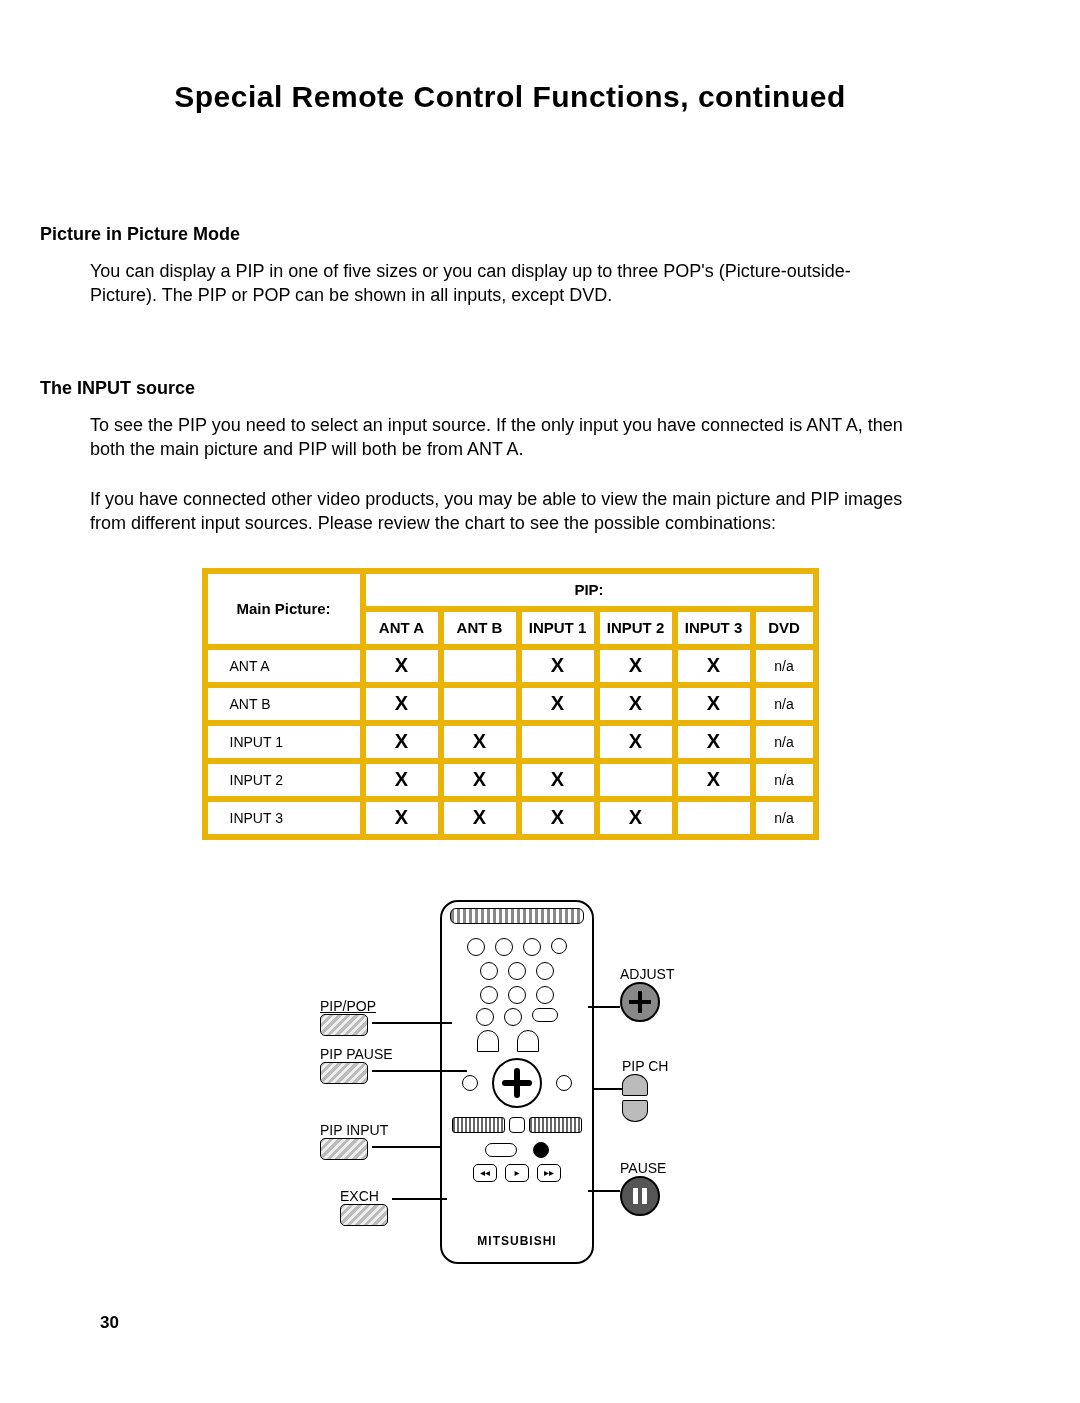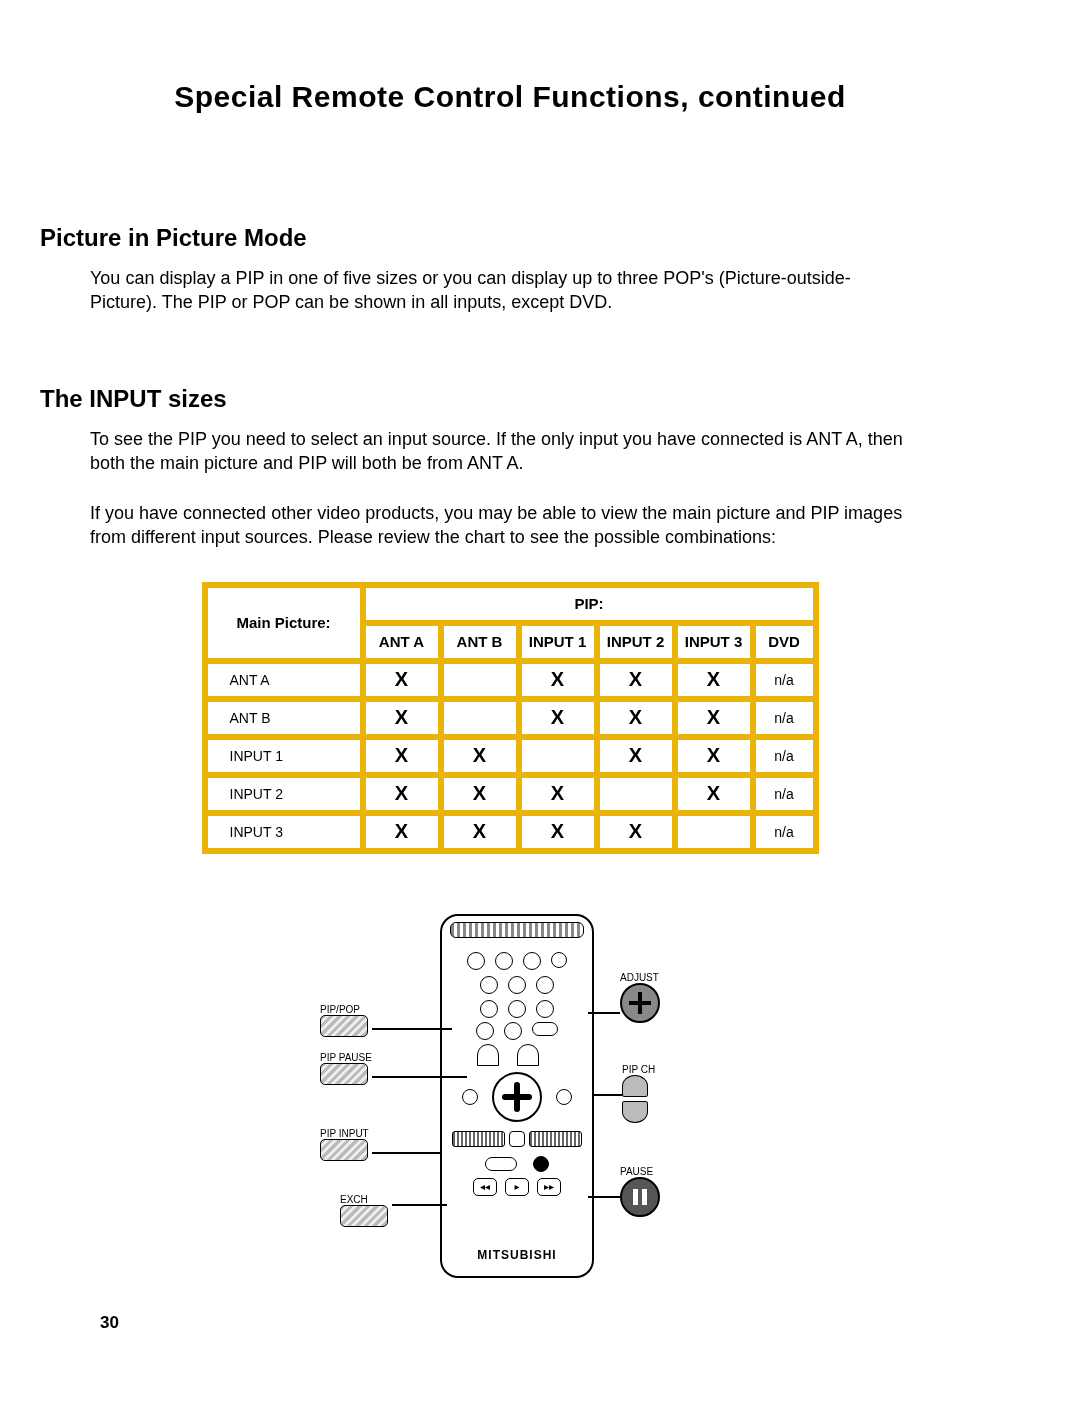--- a/index.html
+++ b/index.html
@@ -18,21 +18,21 @@
   }
   h1.title {
     text-align: center;
     font-weight: 800;
     font-size: 30px;
     letter-spacing: 0.5px;
     margin: 0 0 110px 0;
   }
   h2.section {
     font-weight: 800;
-    font-size: 24px;
+    font-size: 18px;
     margin: 0 0 14px 0;
   }
   .body-text {
     font-size: 18px;
     line-height: 1.35;
     margin: 0 0 0 50px;
     max-width: 820px;
   }
   .gap-lg { height: 70px; }
   .gap-md { height: 26px; }
@@ -118,35 +118,36 @@
   .r-ctrl-dot { width:14px; height:14px; border:1.5px solid #000; border-radius:50%; background:#000; }
   .r-transport { position:absolute; top:262px; left:0; right:0; display:flex; justify-content:center; gap:8px; }
   .r-trans { width:22px; height:16px; border:1.5px solid #000; border-radius:5px; display:flex; align-items:center; justify-content:center; font-size:10px; }
   .r-brand {
     position:absolute; bottom:14px; left:0; right:0; text-align:center;
     font-weight:900; font-size:12px; letter-spacing:1px;
   }
 
   .callout-label {
     position: absolute;
-    font-size: 10px;
+    font-size: 14px;
+    margin-top: 8px;
   }
   .callout-btn {
     width: 46px; height: 20px;
     border: 1.5px solid #000;
     border-radius: 5px;
     background: repeating-linear-gradient(135deg,#bbb 0 3px,#eee 3px 6px);
   }
   .callout-line {
     position: absolute;
     height: 2px;
     background: #000;
   }
   
-  .cl-pippop   { left: 90px;  top: 90px; }
+  .cl-pippop   { left: 90px;  top: 90px; text-decoration: underline; }
   .cl-pipsize  { left: 90px;  top: 138px; }
   .cl-pipinput { left: 90px;  top: 214px; }
   .cl-exch     { left: 110px; top: 280px; }
   
   .cr-adjust   { left: 390px; top: 58px; }
   .cr-pipch    { left: 392px; top: 150px; }
   .cr-pause    { left: 390px; top: 252px; }
 
   .cl-pippop .ln   { left:52px; top:24px; width:80px; }
   .cl-pipsize .ln  { left:52px; top:24px; width:95px; }
@@ -188,21 +189,21 @@
 
 <div class="page">
 
   <h1 class="title">Special Remote Control Functions, continued</h1>
 
   <h2 class="section">Picture in Picture Mode</h2>
   <p class="body-text">You can display a PIP in one of five sizes or you can display up to three POP's (Picture-outside-Picture). The PIP or POP can be shown in all inputs, except DVD.</p>
 
   <div class="gap-lg"></div>
 
-  <h2 class="section">The INPUT sizes</h2>
+  <h2 class="section">The INPUT source</h2>
   <p class="body-text">To see the PIP you need to select an input source. If the only input you have connected is ANT A, then both the main picture and PIP will both be from ANT A.</p>
   <div class="gap-md"></div>
   <p class="body-text">If you have connected other video products, you may be able to view the main picture and PIP images from different input sources. Please review the chart to see the possible combinations:</p>
 
   <table class="pip">
     <thead>
       <tr>
         <th class="col-mp" rowspan="2">Main Picture:</th>
         <th class="pip-header" colspan="6">PIP:</th>
       </tr>

